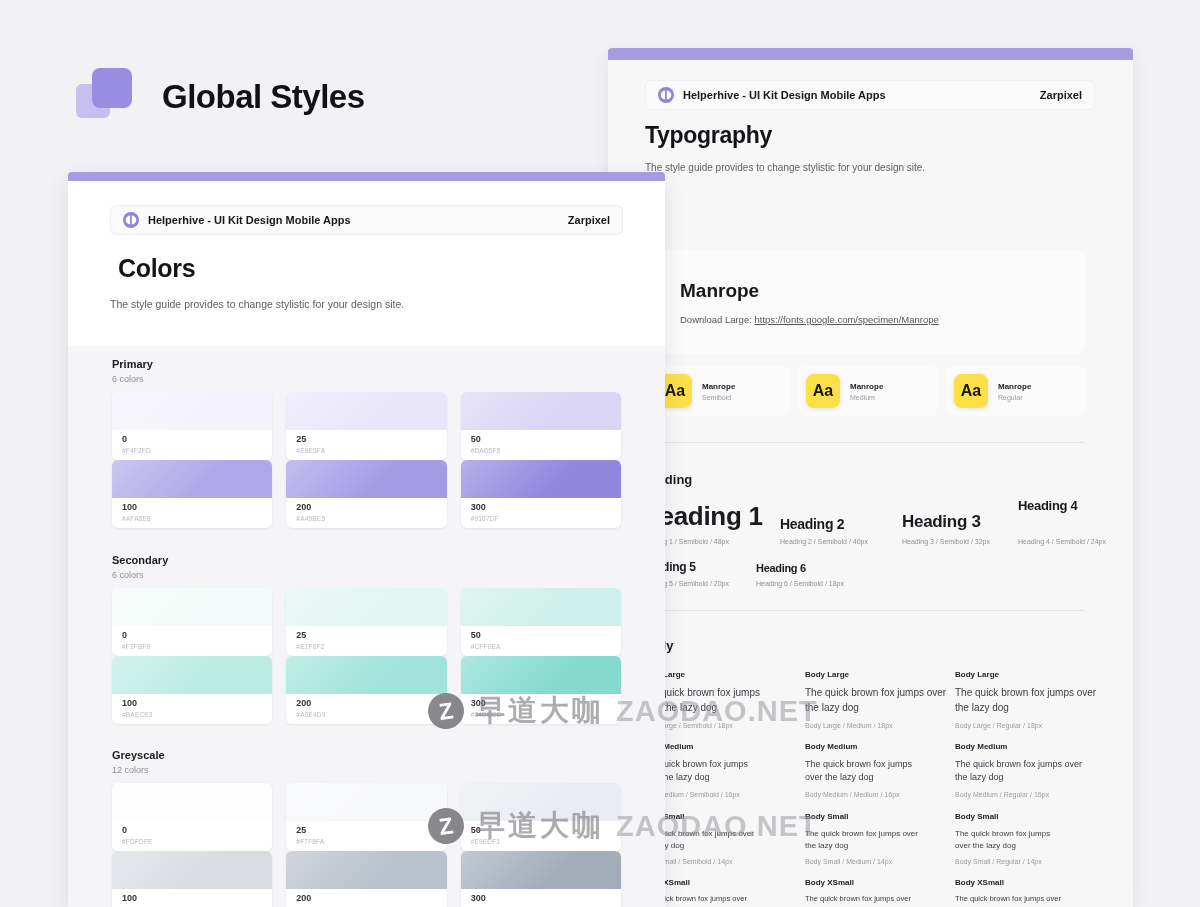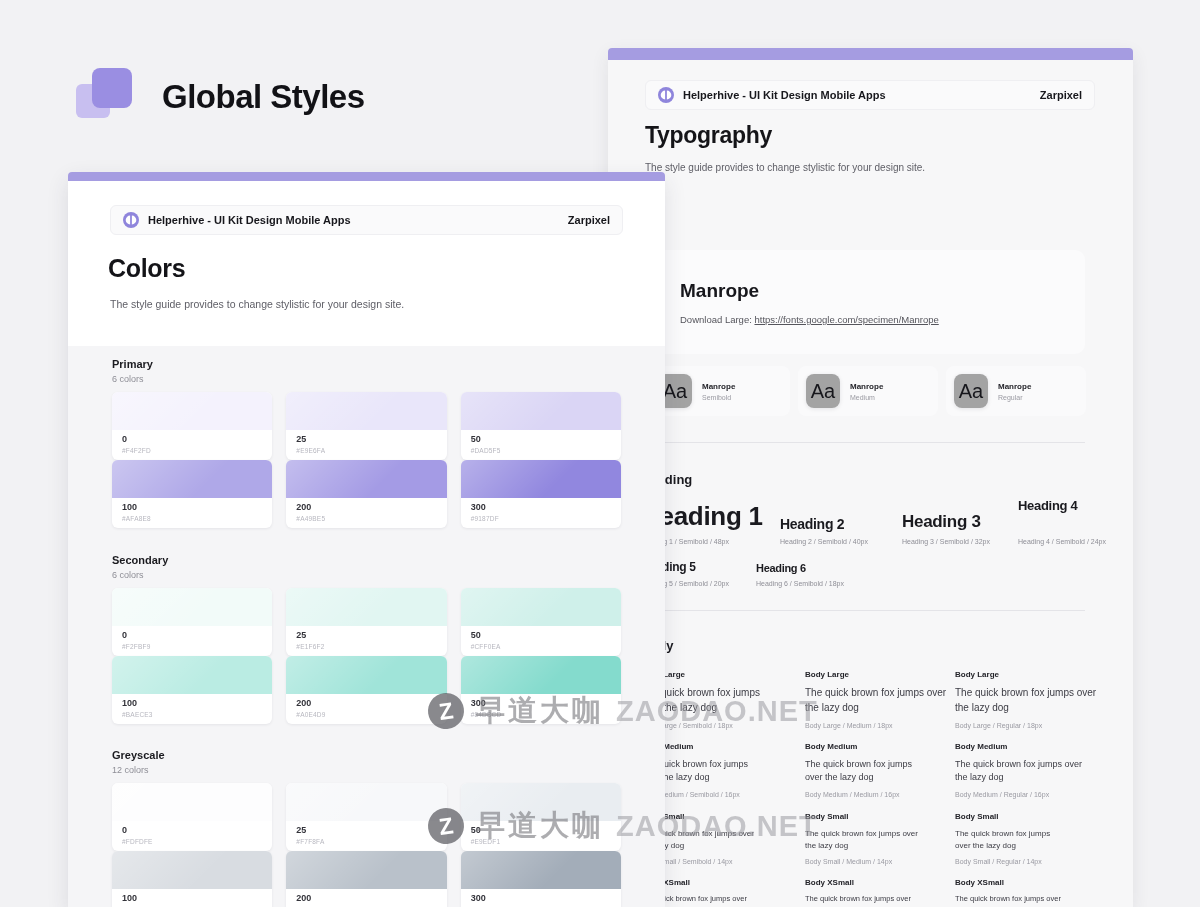--- a/index.html
+++ b/index.html
@@ -27,22 +27,22 @@
   .typo-card .card-bar{height:12px;background:#A59CE1;}
   .typo-card .brand-strip{left:37px;top:32px;width:450px;}
   .typo-title{position:absolute;left:37px;top:74px;font-size:23px;font-weight:bold;letter-spacing:-0.3px;color:#141418;}
   .typo-sub{position:absolute;left:37px;top:114px;font-size:10px;color:#5E5E66;}
   .manrope-block{position:absolute;left:45px;top:202px;width:432px;height:104px;background:#FBFBFC;border-radius:10px;}
   .manrope-name{position:absolute;left:72px;top:232px;font-size:19px;font-weight:600;color:#17171C;}
   .manrope-link-line{position:absolute;left:72px;top:266px;font-size:9.5px;color:#55555C;}
   .manrope-link-line a{color:#55555C;}
   .weight-card{position:absolute;top:318px;width:140px;height:50px;background:#FAFAFB;border-radius:8px;
     display:flex;align-items:center;gap:10px;padding:0 8px;box-sizing:border-box;}
-  .aa-box{width:34px;height:34px;background:#a3a3a3;border-radius:8px;box-shadow:0 1px 4px rgba(20,20,40,.10);
-    display:flex;align-items:center;justify-content:center;font-size:20px;font-weight:normal;color:#17171C;}
+  .aa-box{width:34px;height:34px;background:#fde047;border-radius:8px;box-shadow:0 1px 4px rgba(20,20,40,.10);
+    display:flex;align-items:center;justify-content:center;font-size:16px;font-weight:bold;color:#17171C;}
   .weight-meta .fam{font-size:8px;font-weight:bold;color:#24242A;}
   .weight-meta .wt{font-size:7px;color:#9A9AA2;margin-top:3px;}
   .divider{position:absolute;left:43px;width:434px;height:1px;background:#E4E4E8;}
   .sec-title{position:absolute;font-size:13px;font-weight:bold;color:#1A1A1F;}
   .h-cell{position:absolute;display:flex;flex-direction:column;justify-content:flex-end;}
   .h-sample{font-weight:bold;color:#1A1A1F;letter-spacing:-0.3px;white-space:nowrap;}
   .h1{font-size:26px;} .h2{font-size:14px;} .h3{font-size:17px;} .h4{font-size:13px;}
   .h5{font-size:12px;} .h6{font-size:11px;}
   .h-cap{font-size:7px;color:#8E8E96;margin-top:6px;white-space:nowrap;}
   .b-cell{position:absolute;}
@@ -50,21 +50,21 @@
   .b-sample{color:#3C3C44;margin-top:7px;line-height:1.45;}
   .bL{font-size:10px;} .bM{font-size:9px;} .bS{font-size:8px;} .bXS{font-size:7.5px;}
   .b-cap{font-size:7px;color:#9A9AA2;margin-top:7px;white-space:nowrap;}
 
   
   .colors-card{position:absolute;left:68px;top:172px;width:597px;height:735px;z-index:2;
     border-radius:4px 4px 0 0;box-shadow:0 8px 22px rgba(50,50,70,.12);}
   .colors-card .card-bar{height:9px;background:#A59CE1;}
   .colors-head{position:absolute;top:9px;left:0;right:0;height:165px;background:#FFFFFF;}
   .colors-card .brand-strip{left:42px;top:33px;width:513px;}
-  .colors-title{position:absolute;left:40px;top:82px;font-size:25px;font-weight:bold;letter-spacing:-0.3px;color:#141418;}
+  .colors-title{position:absolute;left:50px;top:82px;font-size:25px;font-weight:bold;letter-spacing:-0.3px;color:#141418;}
   .colors-sub{position:absolute;left:42px;top:126px;font-size:10.5px;color:#5E5E66;}
   .colors-body{position:absolute;top:174px;left:0;right:0;bottom:0;background:#F5F5F7;}
   .cg-label{position:absolute;left:44px;font-size:11px;font-weight:bold;color:#1A1A1F;}
   .cg-count{position:absolute;left:44px;font-size:9px;color:#8E8E96;}
   .sw-row{position:absolute;left:44px;width:509px;display:flex;gap:14px;}
   .swatch{flex:1;background:#FFFFFF;border-radius:6px;overflow:hidden;box-shadow:0 1px 3px rgba(20,20,40,.07);}
   .swatch-color{height:38px;position:relative;}
   .swatch-color::after{content:"";position:absolute;inset:0;
     background:linear-gradient(135deg,rgba(255,255,255,.35),rgba(255,255,255,0) 60%);}
   .swatch-info{padding:4px 10px 6px 10px;}

